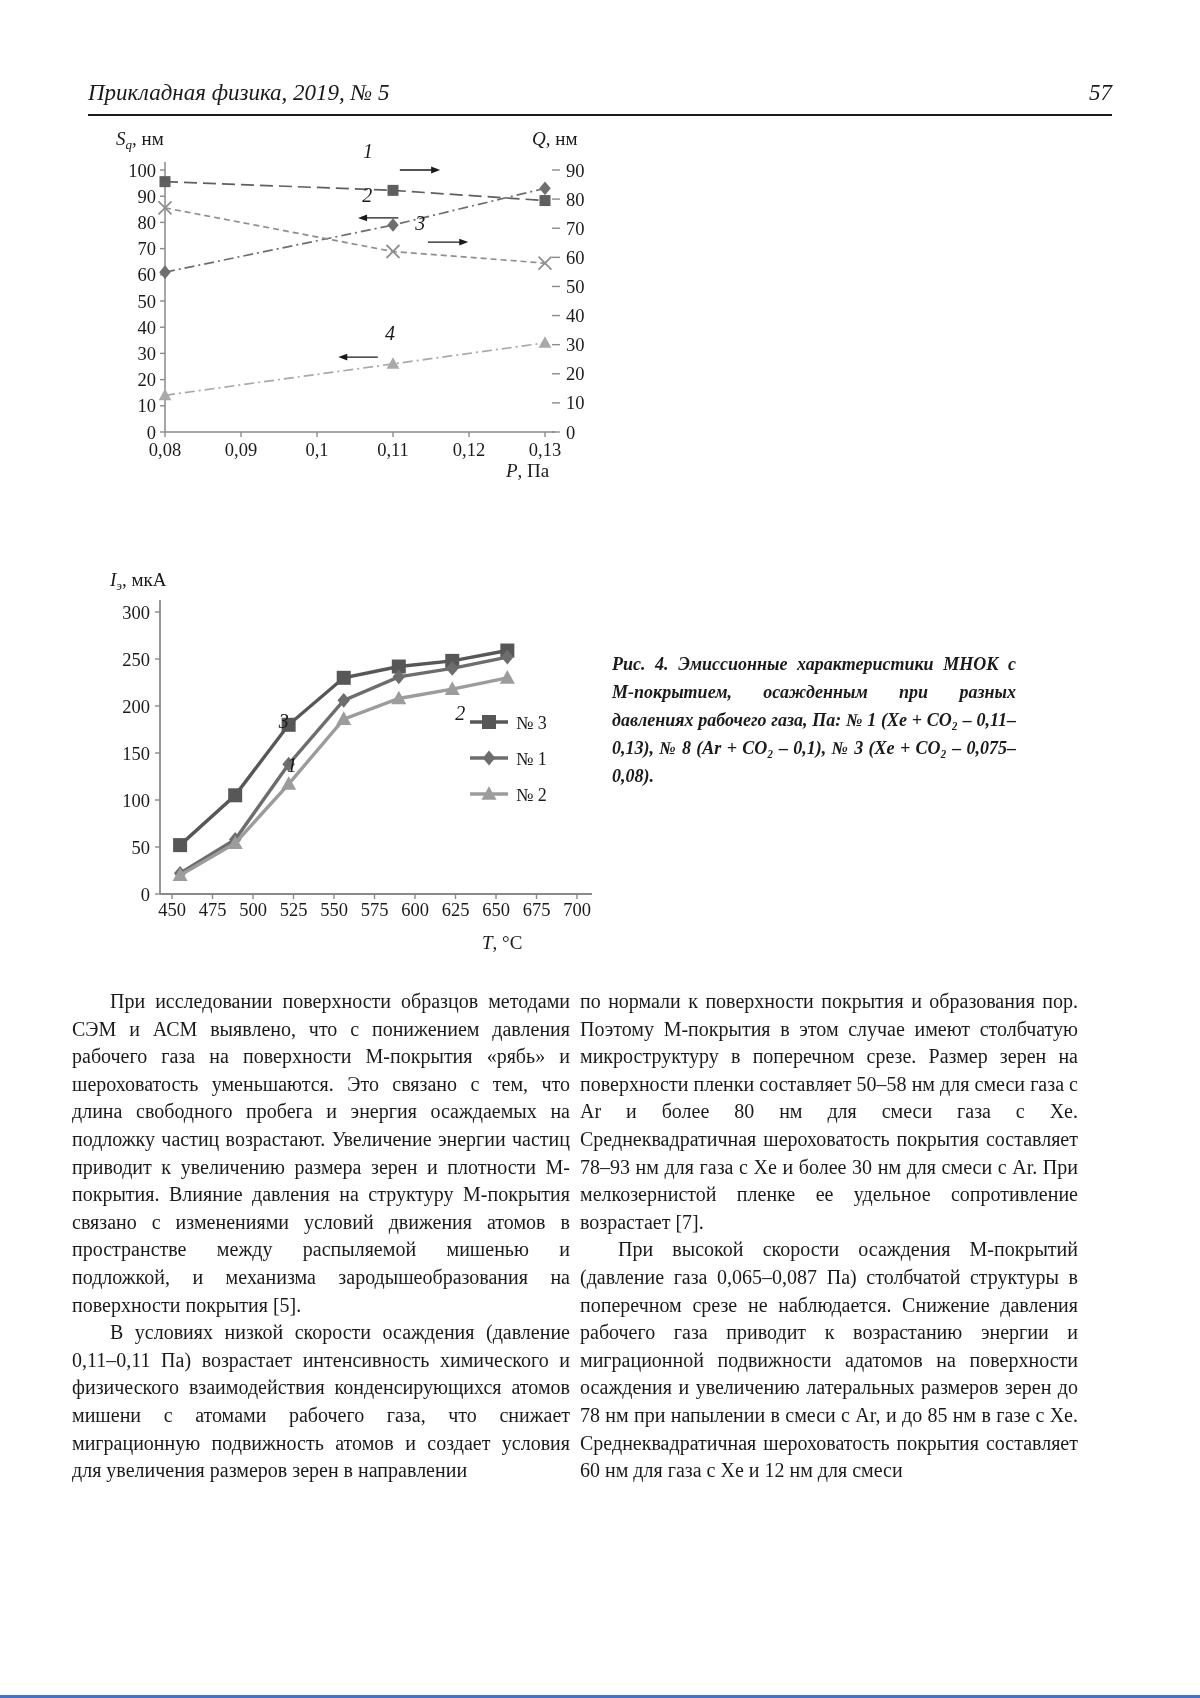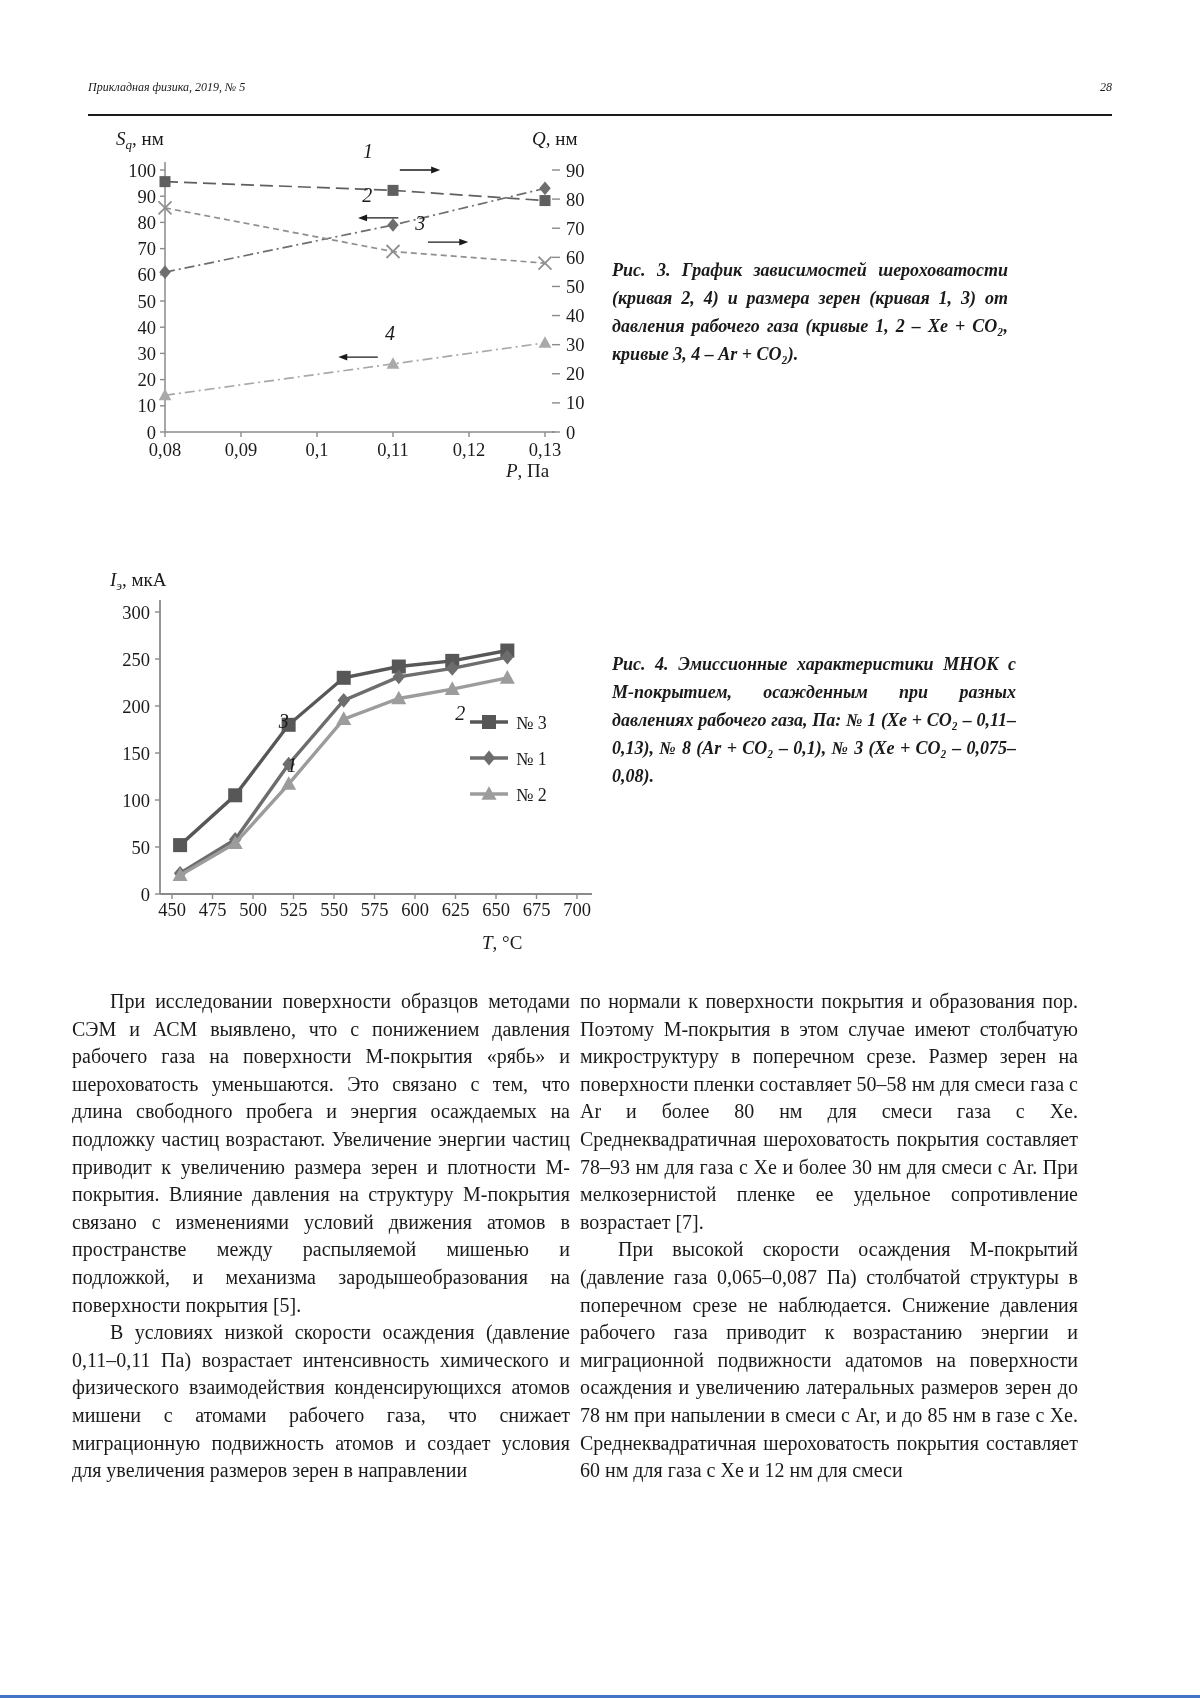--- a/index.html
+++ b/index.html
@@ -1,19 +1,19 @@
 <!DOCTYPE html>
 <html><head>
 <meta charset="utf-8">
 <style>
   html,body{margin:0;padding:0;background:#ffffff;}
   .page{position:relative;width:1200px;height:1698px;background:#ffffff;overflow:hidden;
         font-family:"Liberation Serif","DejaVu Serif",serif;color:#1a1a1a;}
   .header{position:absolute;left:88px;right:88px;top:80px;display:flex;justify-content:space-between;
-          font-style:italic;font-size:12px;text-align:center;}
+          font-style:italic;font-size:23px;text-align:center;}
   .header-rule{position:absolute;left:88px;right:88px;top:114px;height:2px;background:#1b1b1b;}
   .chart{position:absolute;}
   #chart1{left:90px;top:125px;}
   #chart2{left:90px;top:540px;}
   svg{font-family:"Liberation Serif","DejaVu Serif",serif;}
   .caption{position:absolute;font-weight:bold;font-style:italic;font-size:18px;line-height:28px;text-align:justify;}
   #cap3{left:612px;top:256px;width:396px;}
   #cap4{left:612px;top:650px;width:404px;}
   .col{position:absolute;top:988px;width:498px;font-size:20px;line-height:27.6px;text-align:justify;}
   .col p{margin:0;}
@@ -22,21 +22,21 @@
   #col-right{left:580px;}
   .bottom-bar{position:absolute;left:0;right:0;bottom:0;height:3px;background:#4472c4;}
 </style>
 </head>
 <body>
 
 <div class="page">
 
   <div class="header">
     <span>Прикладная физика, 2019, № 5</span>
-    <span>28</span>
+    <span>57</span>
   </div>
   <div class="header-rule"></div>
 
   <svg id="chart1" class="chart" width="520" height="360" viewBox="0 0 520 360">
       <line x1="75" y1="37" x2="75" y2="307" stroke="#8a8a8a" stroke-width="1.5"></line>
       <line x1="75" y1="307" x2="465" y2="307" stroke="#8a8a8a" stroke-width="1.5"></line>
       <line x1="70" y1="307" x2="75" y2="307" stroke="#8a8a8a" stroke-width="1.4"></line>
       <text x="66" y="313.5" font-size="18.5" text-anchor="end" fill="#1a1a1a">0</text>
       <line x1="70" y1="280.8" x2="75" y2="280.8" stroke="#8a8a8a" stroke-width="1.4"></line>
       <text x="66" y="287.3" font-size="18.5" text-anchor="end" fill="#1a1a1a">10</text>
@@ -119,21 +119,20 @@
       <line x1="309.8399999999999" y1="45" x2="346.11999999999995" y2="45" stroke="#1a1a1a" stroke-width="1.3"></line>
       <polygon points="350.11999999999995,45 341.11999999999995,41.6 341.11999999999995,48.4" fill="#1a1a1a"></polygon>
       <line x1="308.32000000000005" y1="92.946" x2="272.0399999999999" y2="92.946" stroke="#1a1a1a" stroke-width="1.3"></line>
       <polygon points="268.0399999999999,92.946 277.0399999999999,89.54599999999999 277.0399999999999,96.346" fill="#1a1a1a"></polygon>
       <line x1="337.9599999999999" y1="117.05000000000001" x2="374.24" y2="117.05000000000001" stroke="#1a1a1a" stroke-width="1.3"></line>
       <polygon points="378.24,117.05000000000001 369.24,113.65 369.24,120.45000000000002" fill="#1a1a1a"></polygon>
       <line x1="287.79999999999995" y1="232.06799999999998" x2="252.28" y2="232.06799999999998" stroke="#1a1a1a" stroke-width="1.3"></line>
       <polygon points="248.28,232.06799999999998 257.28,228.66799999999998 257.28,235.468" fill="#1a1a1a"></polygon>
     </svg>
 
-  <div class="caption" id="cap3">Рис. 3. График зависимостей шероховатости (кривая 2, 4) и размера зерен (кривая 1, 3) от давления рабочего газа (кривые 1, 2 – Xe + CO₂, кривые 3, 4 – Ar + CO₂).</div>
 
   <svg id="chart2" class="chart" width="560" height="420" viewBox="0 0 560 420">
       <line x1="70" y1="60" x2="70" y2="354" stroke="#8a8a8a" stroke-width="1.8"></line>
       <line x1="70" y1="354" x2="502" y2="354" stroke="#8a8a8a" stroke-width="1.8"></line>
       <line x1="65" y1="354" x2="70" y2="354" stroke="#8a8a8a" stroke-width="1.4"></line>
       <text x="60" y="360.5" font-size="18.5" text-anchor="end" fill="#1a1a1a">0</text>
       <line x1="65" y1="307" x2="70" y2="307" stroke="#8a8a8a" stroke-width="1.4"></line>
       <text x="60" y="313.5" font-size="18.5" text-anchor="end" fill="#1a1a1a">50</text>
       <line x1="65" y1="260" x2="70" y2="260" stroke="#8a8a8a" stroke-width="1.4"></line>
       <text x="60" y="266.5" font-size="18.5" text-anchor="end" fill="#1a1a1a">100</text>

